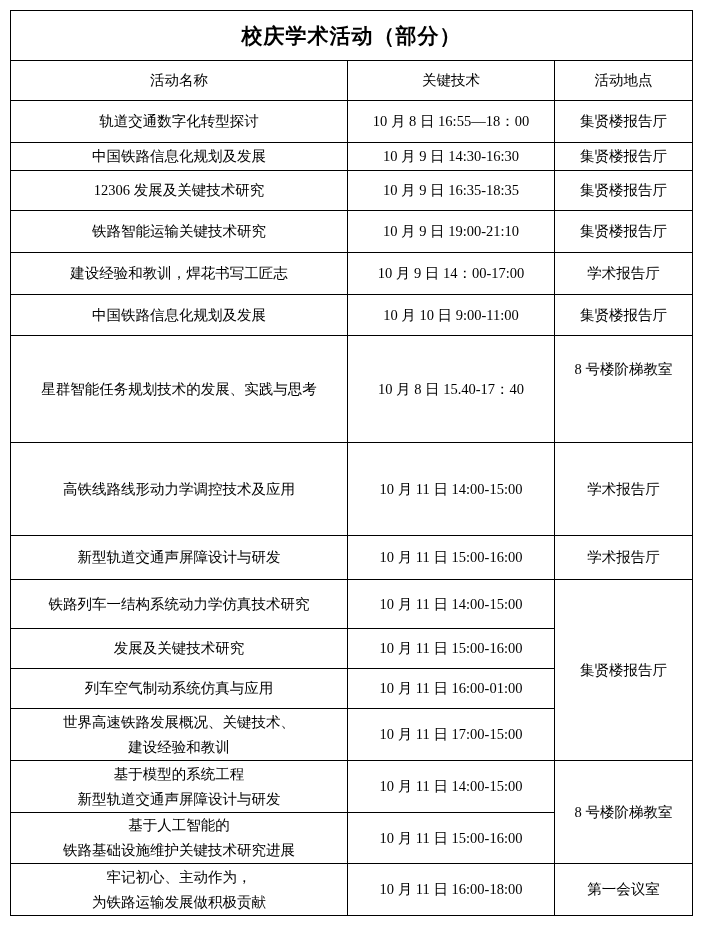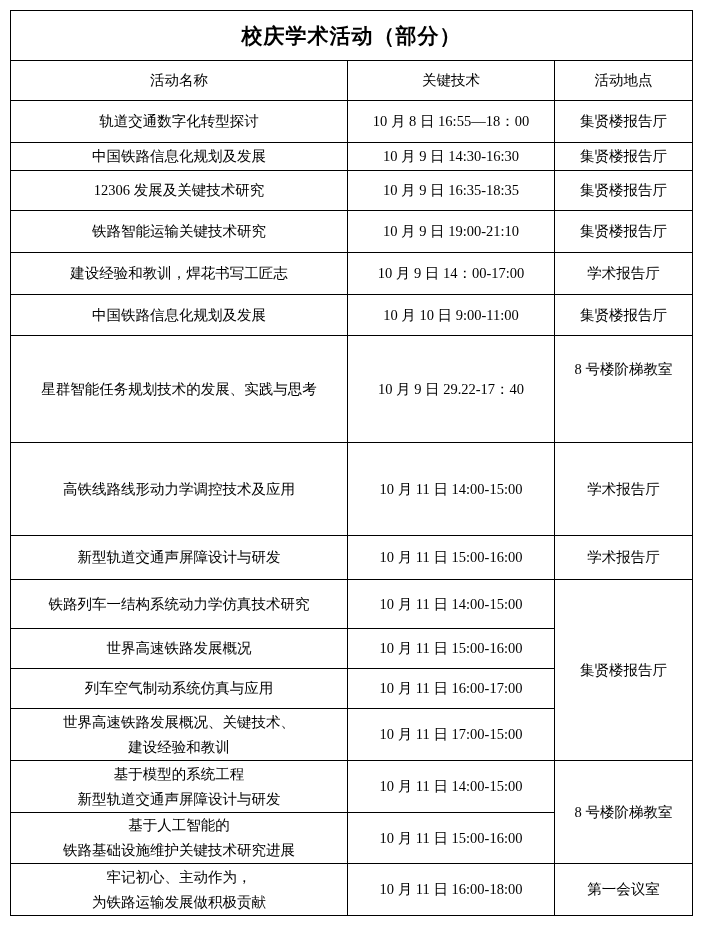--- a/index.html
+++ b/index.html
@@ -95,21 +95,21 @@
   </tr>
 
   <tr style="height:41px">
     <td>中国铁路信息化规划及发展</td>
     <td>10 月 10 日 9:00-11:00</td>
     <td>集贤楼报告厅</td>
   </tr>
 
   <tr style="height:107px">
     <td>星群智能任务规划技术的发展、实践与思考</td>
-    <td>10 月 9 日 29.22-17：40</td>
+    <td>10 月 8 日 15.40-17：40</td>
     <td class="loc-high">8 号楼阶梯教室</td>
   </tr>
 
   <tr style="height:93px">
     <td>高铁线路线形动力学调控技术及应用</td>
     <td>10 月 11 日 14:00-15:00</td>
     <td>学术报告厅</td>
   </tr>
 
   <tr style="height:44px">
@@ -118,27 +118,27 @@
     <td>学术报告厅</td>
   </tr>
 
   <tr style="height:49px">
     <td>铁路列车一结构系统动力学仿真技术研究</td>
     <td>10 月 11 日 14:00-15:00</td>
     <td rowspan="4">集贤楼报告厅</td>
   </tr>
 
   <tr style="height:40px">
-    <td>世界高速铁路发展概况</td>
+    <td>发展及关键技术研究</td>
     <td>10 月 11 日 15:00-16:00</td>
   </tr>
 
   <tr style="height:40px">
     <td>列车空气制动系统仿真与应用</td>
-    <td>10 月 11 日 16:00-17:00</td>
+    <td>10 月 11 日 16:00-01:00</td>
   </tr>
 
   <tr style="height:52px">
     <td>世界高速铁路发展概况、关键技术、
 建设经验和教训</td>
     <td>10 月 11 日 17:00-15:00</td>
   </tr>
 
   <tr style="height:52px">
     <td>基于模型的系统工程

